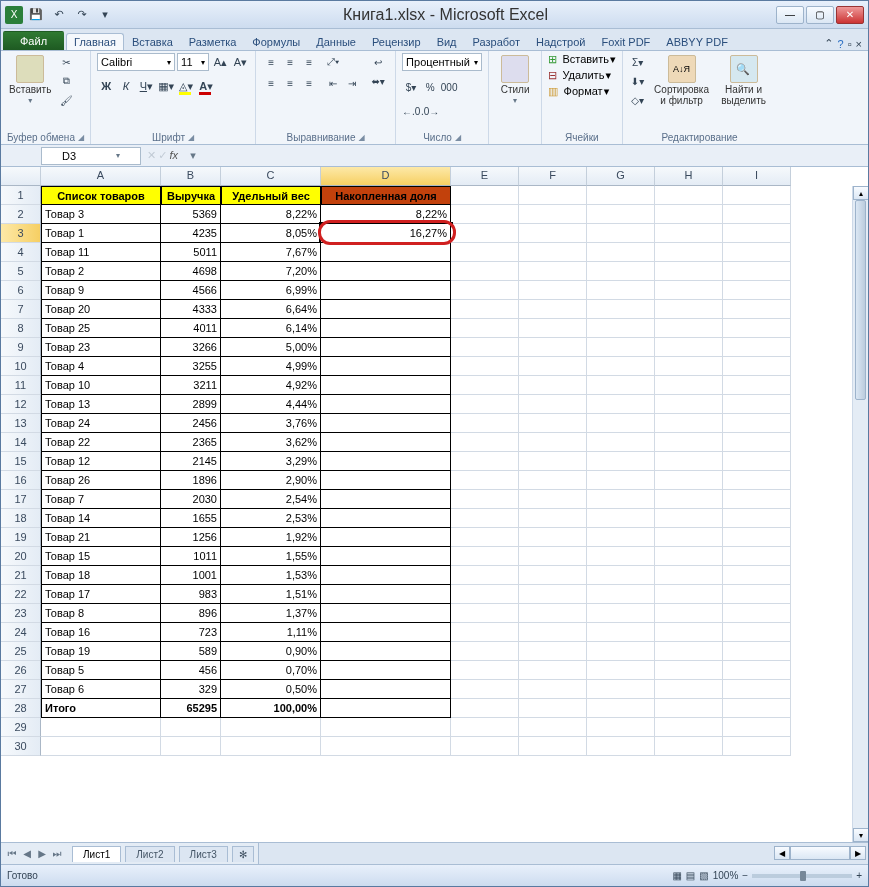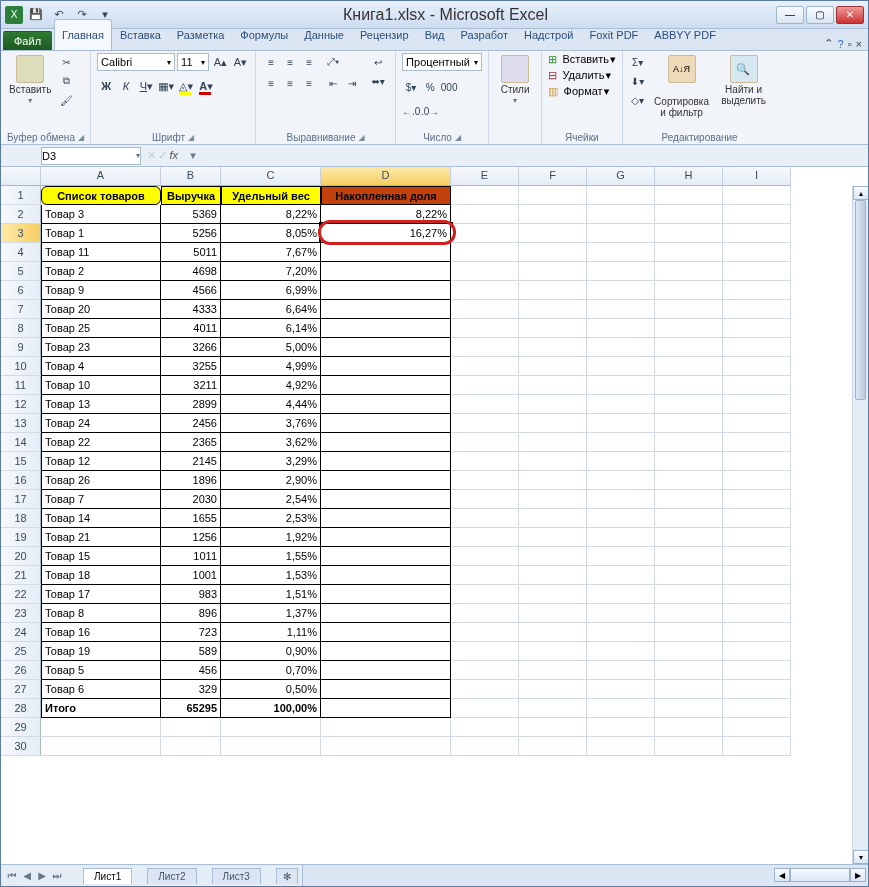--- a/index.html
+++ b/index.html
@@ -11,23 +11,23 @@
 .titlebar .qat { display: flex; gap: 3px; align-items: center; }
 .qat .xicon { width: 18px; height: 18px; background: #2a7f3a; color: #fff; display: flex; align-items: center; justify-content: center; font-size: 10px; border-radius: 2px; }
 .qat .btn { width: 20px; height: 20px; display: flex; align-items: center; justify-content: center; color: #345; }
 .titlebar .title { flex: 1; text-align: center; font-size: 16px; color: #333; }
 .winbtns { display: flex; gap: 2px; }
 .winbtns .wb { width: 28px; height: 18px; background: linear-gradient(#f8fbff, #dbe7f4); border: 1px solid #9db3cb; border-radius: 2px; display: flex; align-items: center; justify-content: center; font-size: 10px; }
 .winbtns .close { background: linear-gradient(#e99, #c33); color: #fff; border-color: #933; }
 
 
 .tabs { height: 22px; background: #dce6f2; display: flex; align-items: flex-end; padding-left: 2px; gap: 0; border-bottom: 1px solid #a9bdd4; }
-.tab { padding: 9px 7px; font-size: 11px; color: #2a4e7c; cursor: pointer; border: 1px solid transparent; border-bottom: none; }
+.tab { padding: 2px 7px; font-size: 11px; color: #2a4e7c; cursor: pointer; border: 1px solid transparent; border-bottom: none; }
 .tab.active { background: #f5f8fc; border-color: #a9bdd4; border-top-left-radius: 3px; border-top-right-radius: 3px; }
-.tab.file { background: linear-gradient(#2f7a32, #1e5a22); color: #fff; border-radius: 2px 2px 0 0; margin-right: 2px; padding: 3px 10px; }
+.tab.file { background: linear-gradient(#2f7a32, #1e5a22); color: #fff; border-radius: 2px 2px 0 0; margin-right: 2px; padding: 3px 16px; }
 .helpicons { margin-left: auto; display: flex; gap: 4px; padding-right: 6px; align-items: center; color: #345; font-size: 11px; }
 
 
 .ribbon { height: 94px; background: #f1f5fa; border-bottom: 1px solid #a9bdd4; display: flex; }
 .group { border-right: 1px solid #cdd9e8; padding: 2px 6px 1px 6px; display: flex; flex-direction: column; }
 .group-body { flex: 1; display: flex; align-items: flex-start; gap: 4px; }
 .group-label { text-align: center; font-size: 10px; color: #5a6f8a; display: flex; justify-content: center; align-items: center; gap: 3px; padding-top: 1px; }
 .group-label .dlg { font-size: 8px; color: #7a8da3; }
 .bigbtn { display: flex; flex-direction: column; align-items: center; gap: 1px; padding: 2px; min-width: 40px; }
 .bigbtn .ic { width: 28px; height: 28px; background: #ddb; border: 1px solid #cb9; border-radius: 2px; }
@@ -36,21 +36,21 @@
 .smbtn { width: 18px; height: 18px; display: flex; align-items: center; justify-content: center; font-size: 10px; color: #345; border: 1px solid transparent; }
 .combo { height: 18px; border: 1px solid #abc; background: #fff; font-size: 11px; padding: 0 3px; display: inline-flex; align-items: center; }
 .fontrow { display: flex; gap: 2px; margin-bottom: 2px; align-items: center; }
 .fontbtn { width: 18px; height: 18px; display: inline-flex; align-items: center; justify-content: center; font-size: 11px; color: #345; }
 .alnrow { display: flex; gap: 1px; margin-bottom: 2px; }
 .alnbtn { width: 18px; height: 18px; display: inline-flex; align-items: center; justify-content: center; color: #345; font-size: 10px; }
 .stackv { display: flex; flex-direction: column; gap: 1px; }
 
 
 .fbar { height: 22px; background: #e9eff7; border-bottom: 1px solid #a9bdd4; display: flex; align-items: center; }
-.namebox { width: 100px; height: 18px; background: #fff; border: 1px solid #abc; margin: 0 2px 0 40px; display: flex; align-items: center; padding: 0 0; font-size: 11px; }
+.namebox { width: 100px; height: 18px; background: #fff; border: 1px solid #abc; margin: 0 2px 0 40px; display: flex; align-items: center; padding: 0 20px; font-size: 11px; }
 .namebox .dd { margin-left: auto; color: #678; font-size: 8px; }
 .fxbtns { display: flex; gap: 2px; padding: 0 4px; color: #678; }
 .fxlabel { font-style: italic; color: #555; padding-right: 4px; }
 .formula-wrap { flex: 1; height: 18px; background: #fff; border: 1px solid #abc; display: flex; align-items: center; padding: 0 4px; margin-right: 18px; position: relative; }
 .formula-highlight { position: absolute; left: -2px; top: -6px; width: 80px; height: 28px; border: 3px solid #d02020; border-radius: 12px; pointer-events: none; }
 .fbar-expand { width: 14px; color: #678; text-align: center; }
 
 
 .gridwrap { flex: 1; background: #fff; position: relative; display: flex; flex-direction: column; overflow: hidden; }
 .sheet { display: grid; grid-template-columns: 40px 120px 60px 100px 130px repeat(5, 68px); font-size: 11px; }
@@ -65,21 +65,21 @@
 
 .sel-highlight { position: absolute; border: 3px solid #d02020; border-radius: 12px; pointer-events: none; }
 
 .colhdr-sel { background: linear-gradient(#fde9a8, #f6cf63) !important; }
 .rowhdr-sel { background: linear-gradient(to right, #fde9a8, #f6cf63) !important; }
 
 
 .sheettabs { height: 22px; background: #e4ecf5; border-top: 1px solid #a9bdd4; display: flex; align-items: center; font-size: 10px; }
 .navtabs { display: flex; gap: 1px; padding: 0 4px; color: #678; }
 .navtabs span { width: 14px; text-align: center; }
-.stab { padding: 2px 10px; background: #fff; border: 1px solid #a9bdd4; border-bottom: none; margin-left: 15px; }
+.stab { padding: 2px 10px; background: #fff; border: 1px solid #a9bdd4; border-bottom: none; margin-left: 4px; }
 .stab.inactive { background: #dce6f2; color: #456; }
 .stabscroll { flex: 1; background: #dce6f2; border-left: 1px solid #a9bdd4; margin-left: 4px; height: 100%; position: relative; }
 .hscroll { position: absolute; right: 2px; top: 3px; display: flex; gap: 0; }
 .hscroll .hbtn { width: 16px; height: 14px; background: linear-gradient(#f8fbff,#dbe7f4); border: 1px solid #9db3cb; display: flex; align-items: center; justify-content: center; font-size: 8px; }
 
 .status { height: 22px; background: linear-gradient(#e8f0fb,#cddcef); border-top: 1px solid #a9bdd4; display: flex; align-items: center; padding: 0 6px; font-size: 10px; color: #345; }
 .status .zoom { margin-left: auto; display: flex; align-items: center; gap: 4px; }
 .zslider { width: 100px; height: 4px; background: #bcd; position: relative; }
 .zslider .thumb { position: absolute; left: 48px; top: -3px; width: 6px; height: 10px; background: #789; border-radius: 1px; }
 .vscroll { position: absolute; right: 0; top: 19px; bottom: 0; width: 16px; background: #e4ecf5; border-left: 1px solid #cdd9e8; }
@@ -273,21 +273,21 @@
 
     <div class="group" style="border-right:none;">
       <div class="group-body">
         <div class="stackv">
           <div class="alnbtn">Σ▾</div>
           <div class="alnbtn">⬇▾</div>
           <div class="alnbtn">◇▾</div>
         </div>
         <div class="bigbtn">
           <div class="ic" style="background:#eed9b8;display:flex;align-items:center;justify-content:center;font-size:9px;">А↓Я</div>
-          <div class="lbl" style="max-width:58px;margin-top:12px;">Сортировка и фильтр</div>
+          <div class="lbl" style="max-width:58px;">Сортировка и фильтр</div>
         </div>
         <div class="bigbtn">
           <div class="ic" style="background:#d5e8f0;display:flex;align-items:center;justify-content:center;">🔍</div>
           <div class="lbl" style="max-width:50px;">Найти и выделить</div>
         </div>
       </div>
       <div class="group-label">
           <span>Редактирование</span>
         </div>
     </div>
@@ -312,42 +312,42 @@
         <div class="hdr">A</div>
         <div class="hdr">B</div>
         <div class="hdr">C</div>
         <div class="hdr colhdr-sel">D</div>
         <div class="hdr">E</div>
         <div class="hdr">F</div>
         <div class="hdr">G</div>
         <div class="hdr">H</div>
         <div class="hdr">I</div>
         <div class="rowhdr">1</div>
-        <div class="cell bordered bt bl" style="background:#ffff00;font-weight:bold;justify-content:center;border-radius:6px;">Список товаров</div>
+        <div class="cell bordered bt bl" style="background:#ffff00;font-weight:bold;justify-content:center;">Список товаров</div>
         <div class="cell bordered bt bl" style="background:#ffff00;font-weight:bold;justify-content:center;">Выручка</div>
         <div class="cell bordered bt bl" style="background:#ffff00;font-weight:bold;justify-content:center;">Удельный вес</div>
         <div class="cell bordered bt bl" style="background:#c2410c;font-weight:bold;justify-content:center;">Накопленная доля</div>
         <div class="cell"></div>
         <div class="cell"></div>
         <div class="cell"></div>
         <div class="cell"></div>
         <div class="cell"></div>
         <div class="rowhdr">2</div>
         <div class="cell bordered bl">Товар 3</div>
         <div class="cell bordered r">5369</div>
         <div class="cell bordered r">8,22%</div>
         <div class="cell bordered r">8,22%</div>
         <div class="cell"></div>
         <div class="cell"></div>
         <div class="cell"></div>
         <div class="cell"></div>
         <div class="cell"></div>
         <div class="rowhdr rowhdr-sel">3</div>
         <div class="cell bordered bl">Товар 1</div>
-        <div class="cell bordered r">5256</div>
+        <div class="cell bordered r">4235</div>
         <div class="cell bordered r">8,05%</div>
         <div class="cell bordered r" style="outline: rgb(0, 0, 0) solid 2px;">16,27%</div>
         <div class="cell"></div>
         <div class="cell"></div>
         <div class="cell"></div>
         <div class="cell"></div>
         <div class="cell"></div>
         <div class="rowhdr">4</div>
         <div class="cell bordered bl">Товар 11</div>
         <div class="cell bordered r">5011</div>
@@ -640,14 +640,28 @@
     <div class="stab inactive" style="padding:2px 6px;">✻</div>
     <div class="stabscroll">
       <div class="hscroll">
         <div class="hbtn">◀</div>
         <div class="hbtn" style="width:60px;"></div>
         <div class="hbtn">▶</div>
       </div>
     </div>
   </div>
 
+  <div class="status">
+    <span>Готово</span>
+    <div class="zoom">
+      <span>▦</span>
+      <span>▤</span>
+      <span>▧</span>
+      <span>100%</span>
+      <span>−</span>
+      <div class="zslider">
+          <div class="thumb"></div>
+        </div>
+      <span>+</span>
+    </div>
+  </div>
 
 </div>
 
 </body></html>

